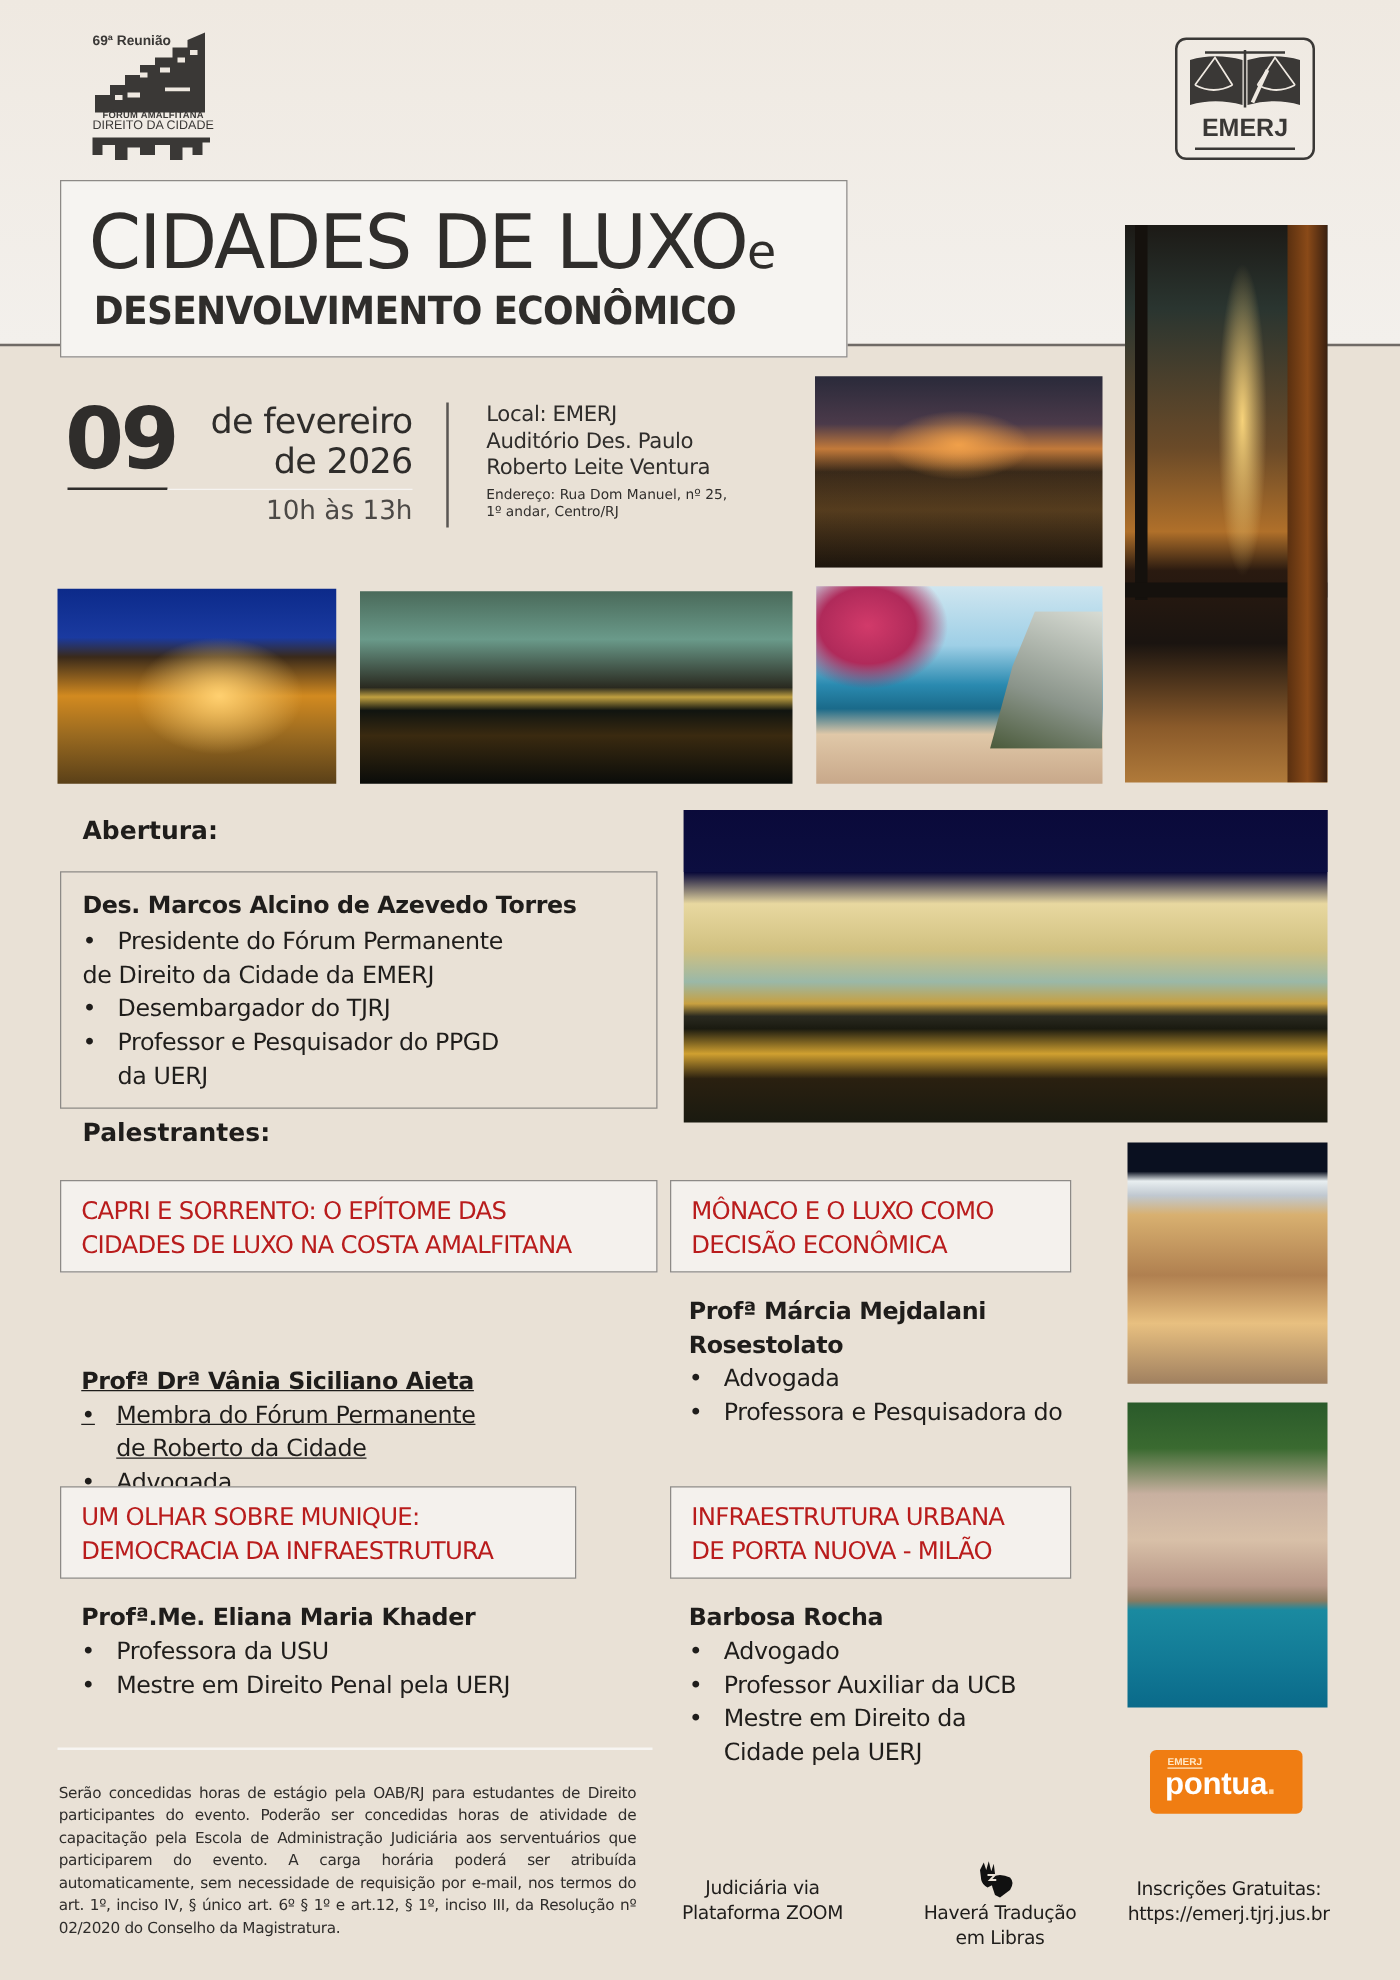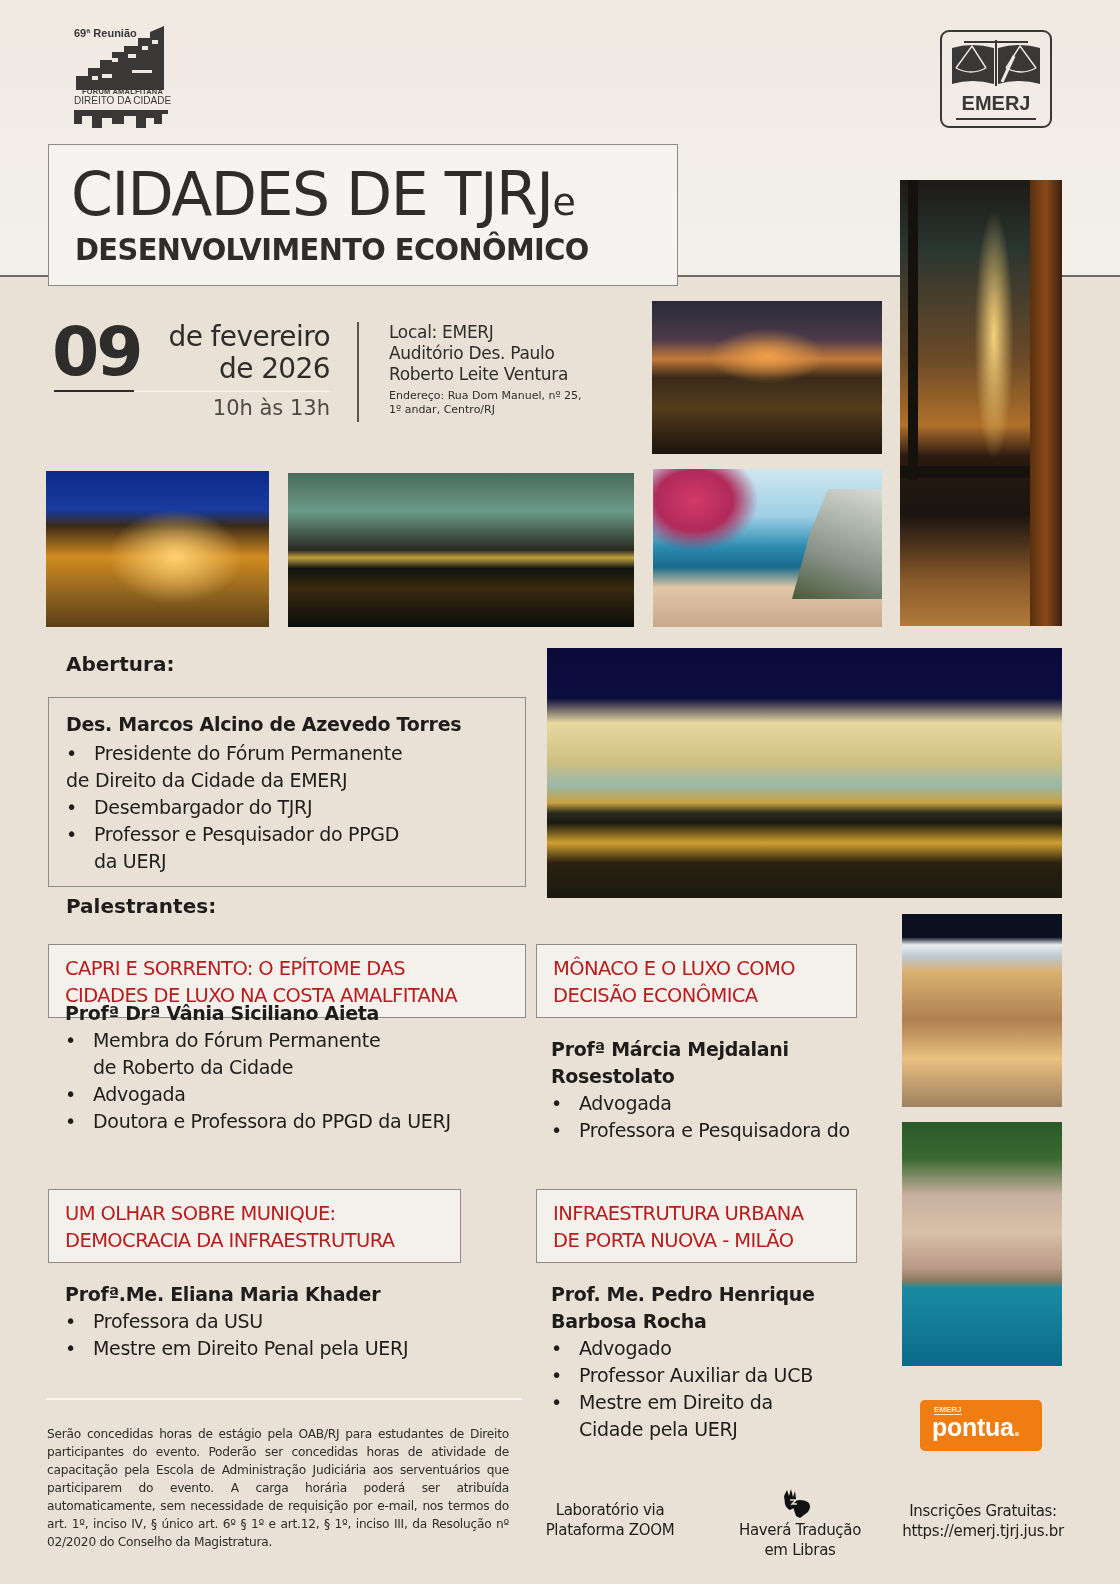--- a/index.html
+++ b/index.html
@@ -146,21 +146,21 @@
     <path d="M14,36 Q29,44 44,36" stroke="#efe9e1" stroke-width="1.4" fill="none"></path>
     <path d="M64,36 Q79,44 94,36" stroke="#efe9e1" stroke-width="1.4" fill="none"></path>
     <path d="M60,50 L72,24" stroke="#efe9e1" stroke-width="3"></path>
   </svg>
   <span class="lbl">EMERJ</span>
   <span class="ul"></span>
 </div>
 
 <div class="abs title-box">
   <div class="title-1">
-    <span>CIDADES DE TJRJ</span><span class="small-e">e</span>
+    <span>CIDADES DE LUXO</span><span class="small-e">e</span>
   </div>
   <div class="title-2">DESENVOLVIMENTO ECONÔMICO</div>
 </div>
 
 <div class="abs day">09</div>
 <div class="abs day-line"></div>
 <div class="abs day-line2"></div>
 <div class="abs month">de fevereiro</div>
 <div class="abs year">de 2026</div>
 <div class="abs hours">10h às 13h</div>
@@ -215,21 +215,21 @@
 </div>
 
 <div class="abs section-h" style="left:66px;top:894px;">Palestrantes:</div>
 
 <div class="talk-box" style="left:48px;top:944px;width:478px;height:74px;">
   <div class="tt">
     <div>CAPRI E SORRENTO: O EPÍTOME DAS</div>
     <div>CIDADES DE LUXO NA COSTA AMALFITANA</div>
   </div>
 </div>
-<div class="abs" style="left:65px;top:1000px;">
+<div class="abs" style="left:65px;top:1092px;text-decoration:underline;">
   <div class="spk-name">Profª Drª Vânia Siciliano Aieta</div>
   <div class="txt">
     <div class="bullet">
         <span class="dot">•</span>
         <span>Membra do Fórum Permanente</span>
       </div>
     <div class="bullet">
         <span class="dot"></span>
         <span>de Roberto da Cidade</span>
       </div>
@@ -285,21 +285,20 @@
   </div>
 </div>
 
 <div class="talk-box" style="left:536px;top:1189px;width:321px;height:74px;">
   <div class="tt">
     <div>INFRAESTRUTURA URBANA</div>
     <div>DE PORTA NUOVA - MILÃO</div>
   </div>
 </div>
 <div class="abs" style="left:551px;top:1281px;">
-  <div class="spk-name">Prof. Me. Pedro Henrique</div>
   <div class="spk-name">Barbosa Rocha</div>
   <div class="txt">
     <div class="bullet">
         <span class="dot">•</span>
         <span>Advogado</span>
       </div>
     <div class="bullet">
         <span class="dot">•</span>
         <span>Professor Auxiliar da UCB</span>
       </div>
@@ -316,21 +315,21 @@
 
 <div class="abs divider"></div>
 <div class="abs fineprint">Serão concedidas horas de estágio pela OAB/RJ para estudantes de Direito  participantes do evento. Poderão ser concedidas horas de atividade de capacitação  pela Escola de Administração Judiciária aos serventuários que participarem do evento. A carga horária poderá ser atribuída automaticamente, sem necessidade de  requisição por e-mail, nos termos do art. 1º, inciso IV, § único art. 6º § 1º e art.12,  § 1º, inciso III, da Resolução  nº 02/2020 do Conselho da Magistratura.</div>
 
 <div class="abs pontua">
   <span class="sm">EMERJ</span>
   <span class="big"><span>pontua</span><span class="pt">.</span></span>
 </div>
 
 <div class="footer-item" style="left:530px;top:1500px;width:160px;">
-  <div>Laboratório via</div>
+  <div>Judiciária via</div>
   <div>Plataforma ZOOM</div>
 </div>
 <div class="abs" style="left:780px;top:1486px;width:34px;height:34px;">
   <svg width="34" height="34" viewBox="0 0 34 34">
     <path d="M4,10 L7,4 L9,10 L11,3 L13,11 L15,5 L16,13 Q18,18 14,22 L10,24 Q6,22 5,18 Z" fill="#111"></path>
     <path d="M12,16 Q20,12 28,16 Q32,20 28,26 L20,32 L16,30 L14,24 Z" fill="#111"></path>
     <path d="M10,14 L16,14 L12,18 L17,18" stroke="#e9e1d6" stroke-width="1.5" fill="none"></path>
   </svg>
 </div>
 <div class="footer-item" style="left:725px;top:1520px;width:150px;">

